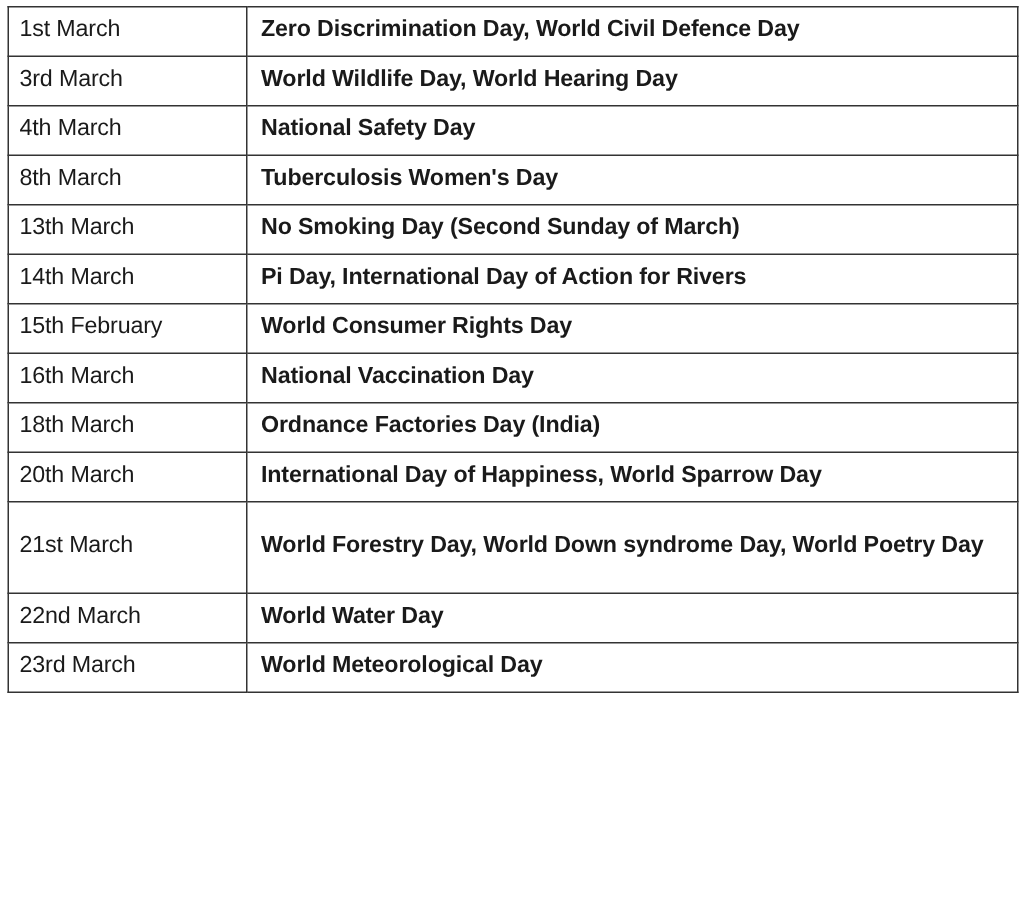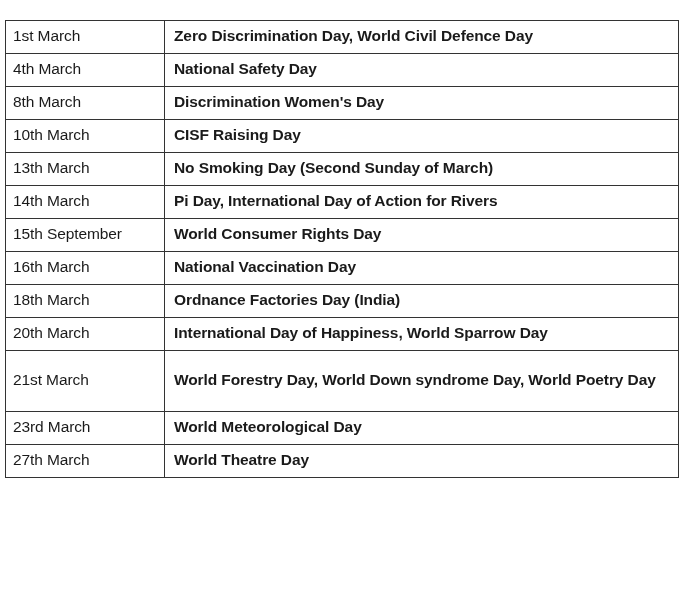--- a/index.html
+++ b/index.html
@@ -12,21 +12,21 @@
     width: 686px;
     height: 604px;
     overflow: hidden;
     font-family: "Liberation Sans", "DejaVu Sans", sans-serif;
     -webkit-font-smoothing: antialiased;
   }
 
   #days-table-wrap {
     position: absolute;
     left: 5px;
-    top: 20px;
+    top: 4px;
     width: 673px;
   }
 
   table.days-table {
     border-collapse: collapse;
     table-layout: fixed;
     width: 673px;
     background: #ffffff;
   }
 
@@ -72,62 +72,62 @@
     <colgroup>
       <col class="col-date">
       <col class="col-event">
     </colgroup>
     <tbody id="days-table-body">
         <tr class="row">
           <td class="cell-date">1st March</td>
           <td class="cell-event">Zero Discrimination Day, World Civil Defence Day</td>
         </tr>
         <tr class="row">
+          <td class="cell-date">3rd March</td>
+          <td class="cell-event">World Wildlife Day, World Hearing Day</td>
+        </tr>
+        <tr class="row">
           <td class="cell-date">4th March</td>
           <td class="cell-event">National Safety Day</td>
         </tr>
         <tr class="row">
           <td class="cell-date">8th March</td>
-          <td class="cell-event">Discrimination Women's Day</td>
-        </tr>
-        <tr class="row">
-          <td class="cell-date">10th March</td>
-          <td class="cell-event">CISF Raising Day</td>
+          <td class="cell-event">Tuberculosis Women's Day</td>
         </tr>
         <tr class="row">
           <td class="cell-date">13th March</td>
           <td class="cell-event">No Smoking Day (Second Sunday of March)</td>
         </tr>
         <tr class="row">
           <td class="cell-date">14th March</td>
           <td class="cell-event">Pi Day, International Day of Action for Rivers</td>
         </tr>
         <tr class="row">
-          <td class="cell-date">15th September</td>
+          <td class="cell-date">15th February</td>
           <td class="cell-event">World Consumer Rights Day</td>
         </tr>
         <tr class="row">
           <td class="cell-date">16th March</td>
           <td class="cell-event">National Vaccination Day</td>
         </tr>
         <tr class="row">
           <td class="cell-date">18th March</td>
           <td class="cell-event">Ordnance Factories Day (India)</td>
         </tr>
         <tr class="row">
           <td class="cell-date">20th March</td>
           <td class="cell-event">International Day of Happiness, World Sparrow Day</td>
         </tr>
         <tr class="row row-tall">
           <td class="cell-date">21st March</td>
           <td class="cell-event">World Forestry Day, World Down syndrome Day, World Poetry Day</td>
         </tr>
         <tr class="row">
+          <td class="cell-date">22nd March</td>
+          <td class="cell-event">World Water Day</td>
+        </tr>
+        <tr class="row">
           <td class="cell-date">23rd March</td>
           <td class="cell-event">World Meteorological Day</td>
-        </tr>
-        <tr class="row">
-          <td class="cell-date">27th March</td>
-          <td class="cell-event">World Theatre Day</td>
         </tr>
       </tbody>
   </table>
 </div>
 
 </body></html>

